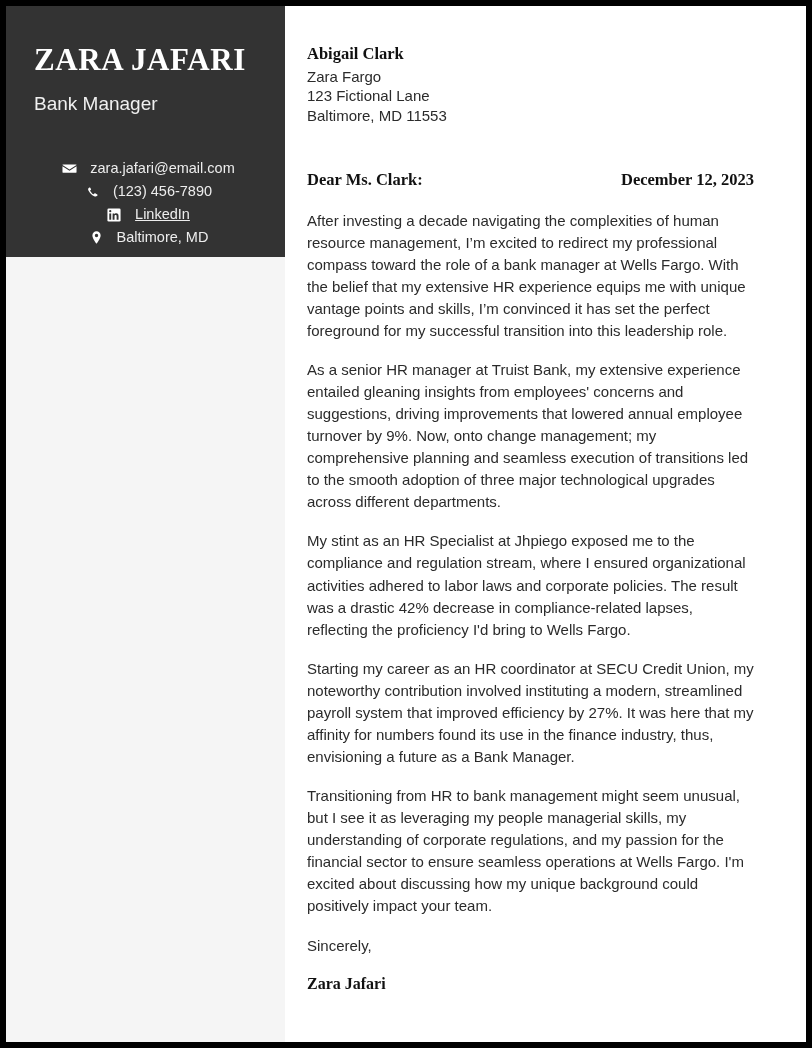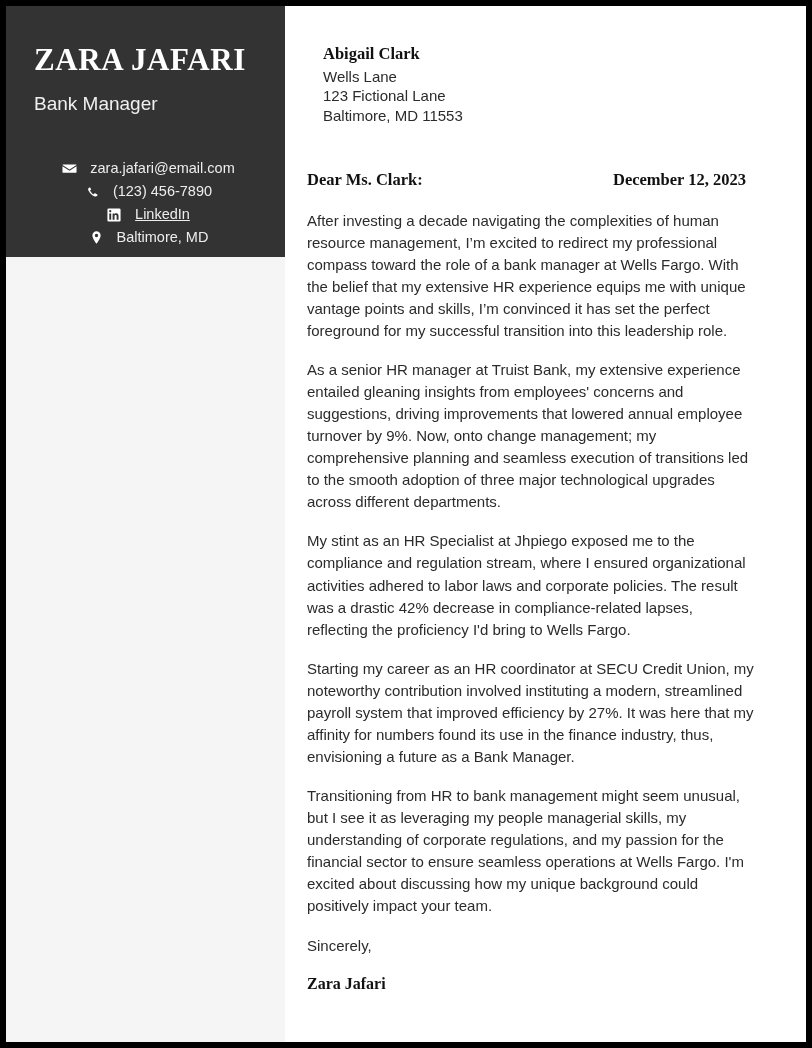--- a/index.html
+++ b/index.html
@@ -112,21 +112,21 @@
   
   .content {
     flex: 1 1 auto;
     box-sizing: border-box;
     padding: 38px 52px 0 22px;
     background: #ffffff;
     position: relative;
   }
 
   .recipient {
-    margin: 0 0 44px 16px;
+    margin: 0 0 44px 0;
   }
   .recipient-name {
     font-family: "Liberation Serif", serif;
     font-weight: bold;
     font-size: 16.5px;
     color: #111111;
     line-height: 1.25;
     margin: 0 0 2px 0;
   }
   .recipient-line {
@@ -134,21 +134,21 @@
     font-size: 15px;
     color: #2b2b2b;
     line-height: 1.32;
     margin: 0;
   }
 
   .salutation-row {
     display: flex;
     justify-content: space-between;
     align-items: baseline;
-    margin: 0 8px 20px 0;
+    margin: 0 0 20px 0;
   }
   .salutation,
   .letter-date {
     font-family: "Liberation Serif", serif;
     font-weight: bold;
     font-size: 16.5px;
     color: #111111;
     line-height: 1.2;
   }
 
@@ -234,21 +234,21 @@
           </li>
 
         </ul>
       </div>
     </aside>
 
     <main class="content">
 
       <div class="recipient">
         <div class="recipient-name">Abigail Clark</div>
-        <div class="recipient-line">Wells Lane</div>
+        <div class="recipient-line">Zara Fargo</div>
         <div class="recipient-line">123 Fictional Lane</div>
         <div class="recipient-line">Baltimore, MD 11553</div>
       </div>
 
       <div class="salutation-row">
         <div class="salutation">Dear Ms. Clark:</div>
         <div class="letter-date">December 12, 2023</div>
       </div>
 
       <p class="body-paragraph">After investing a decade navigating the complexities of human resource management, I’m excited to redirect my professional compass toward the role of a bank manager at Wells Fargo. With the belief that my extensive HR experience equips me with unique vantage points and skills, I’m convinced it has set the perfect foreground for my successful transition into this leadership role.</p>

